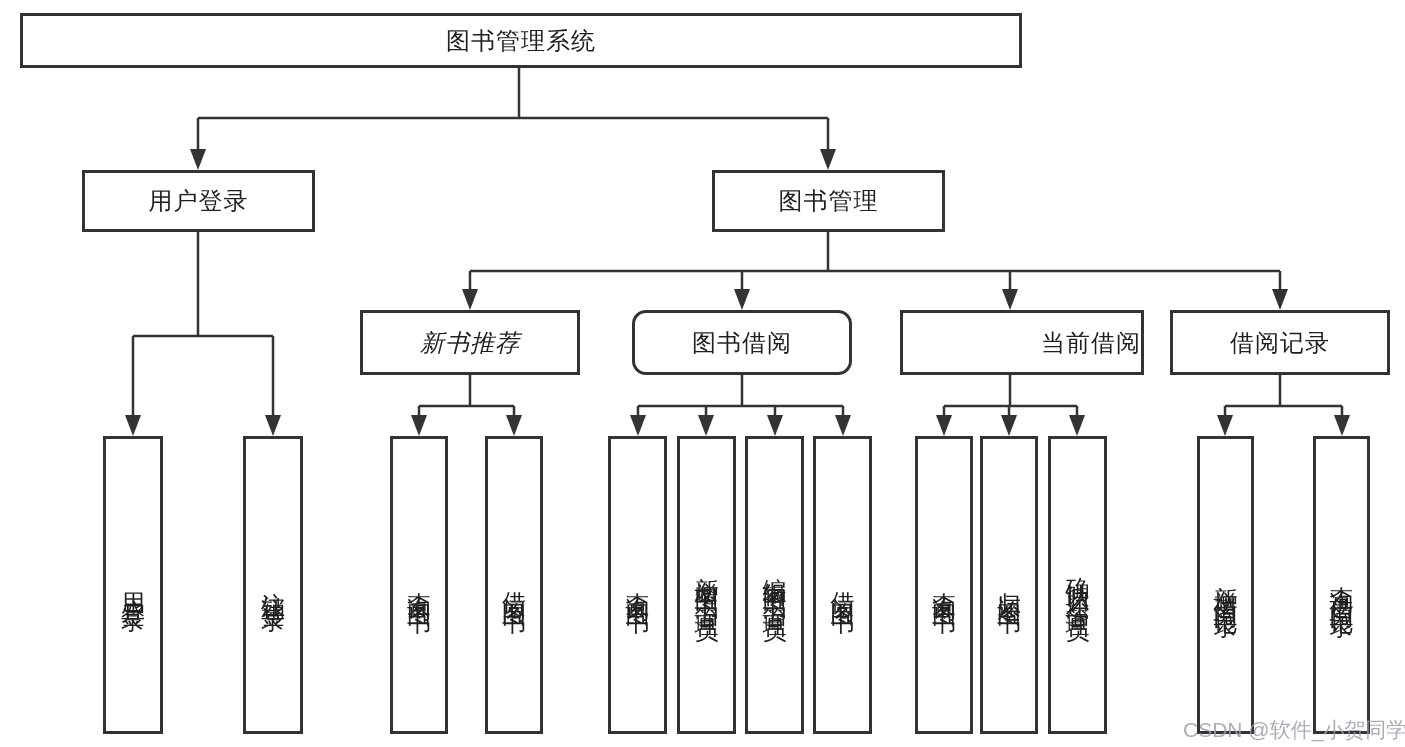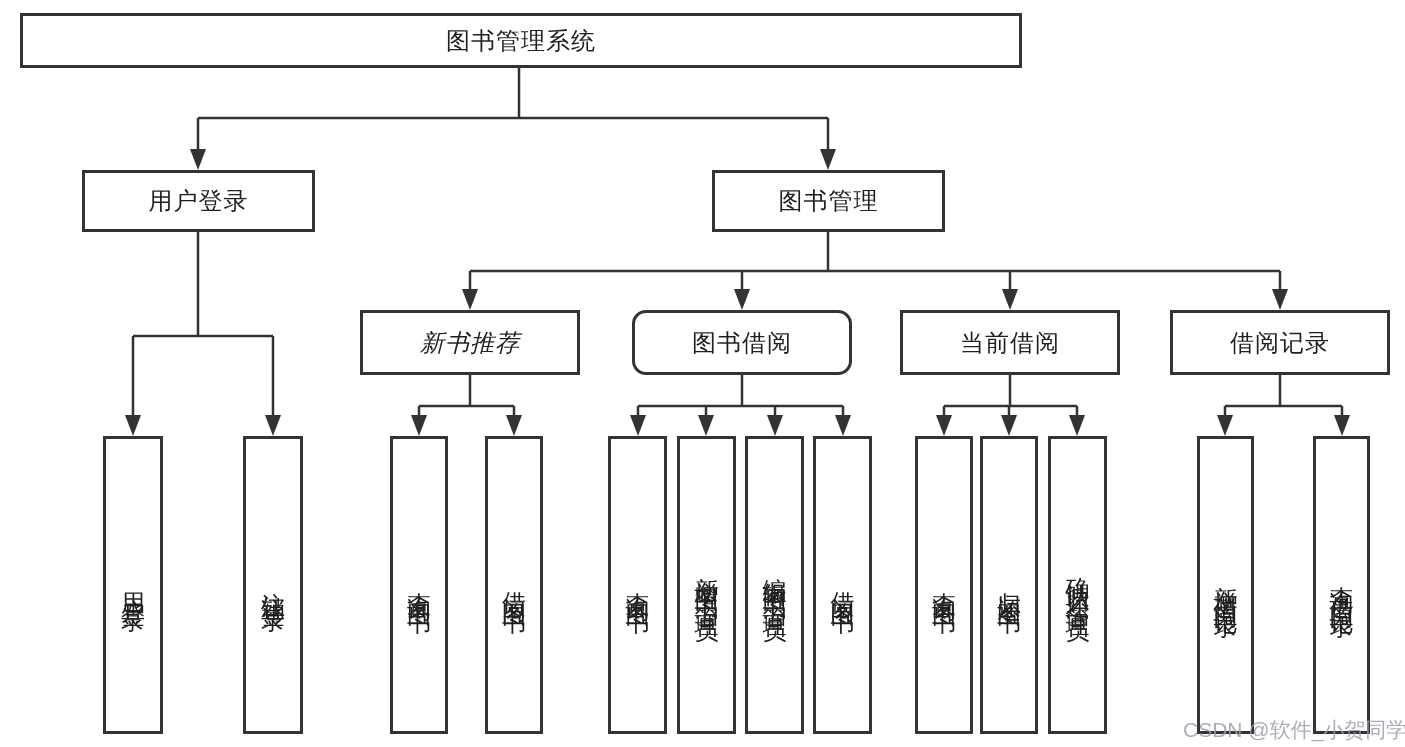--- a/index.html
+++ b/index.html
@@ -119,21 +119,21 @@
   <div class="hbox" style="left:712px; top:170px; width:233px; height:62px;">
     <span class="hlabel">图书管理</span>
   </div>
 
   <div class="hbox" style="left:360px; top:310px; width:220px; height:65px;font-style:italic;">
     <span class="hlabel">新书推荐</span>
   </div>
   <div class="hbox" style="left:632px; top:310px; width:220px; height:65px;border-radius:14px;">
     <span class="hlabel">图书借阅</span>
   </div>
-  <div class="hbox" style="left:900px; top:310px; width:220px; height:65px;">
+  <div class="hbox" style="left:900px; top:310px; width:244px; height:65px;justify-content:flex-end;">
     <span class="hlabel">当前借阅</span>
   </div>
   <div class="hbox" style="left:1170px; top:310px; width:220px; height:65px;">
     <span class="hlabel">借阅记录</span>
   </div>
 
   <div class="vbox" style="left:103px; width:60px;">
     <span class="vlabel">用户登录</span>
   </div>
   <div class="vbox" style="left:243px; width:60px;">

